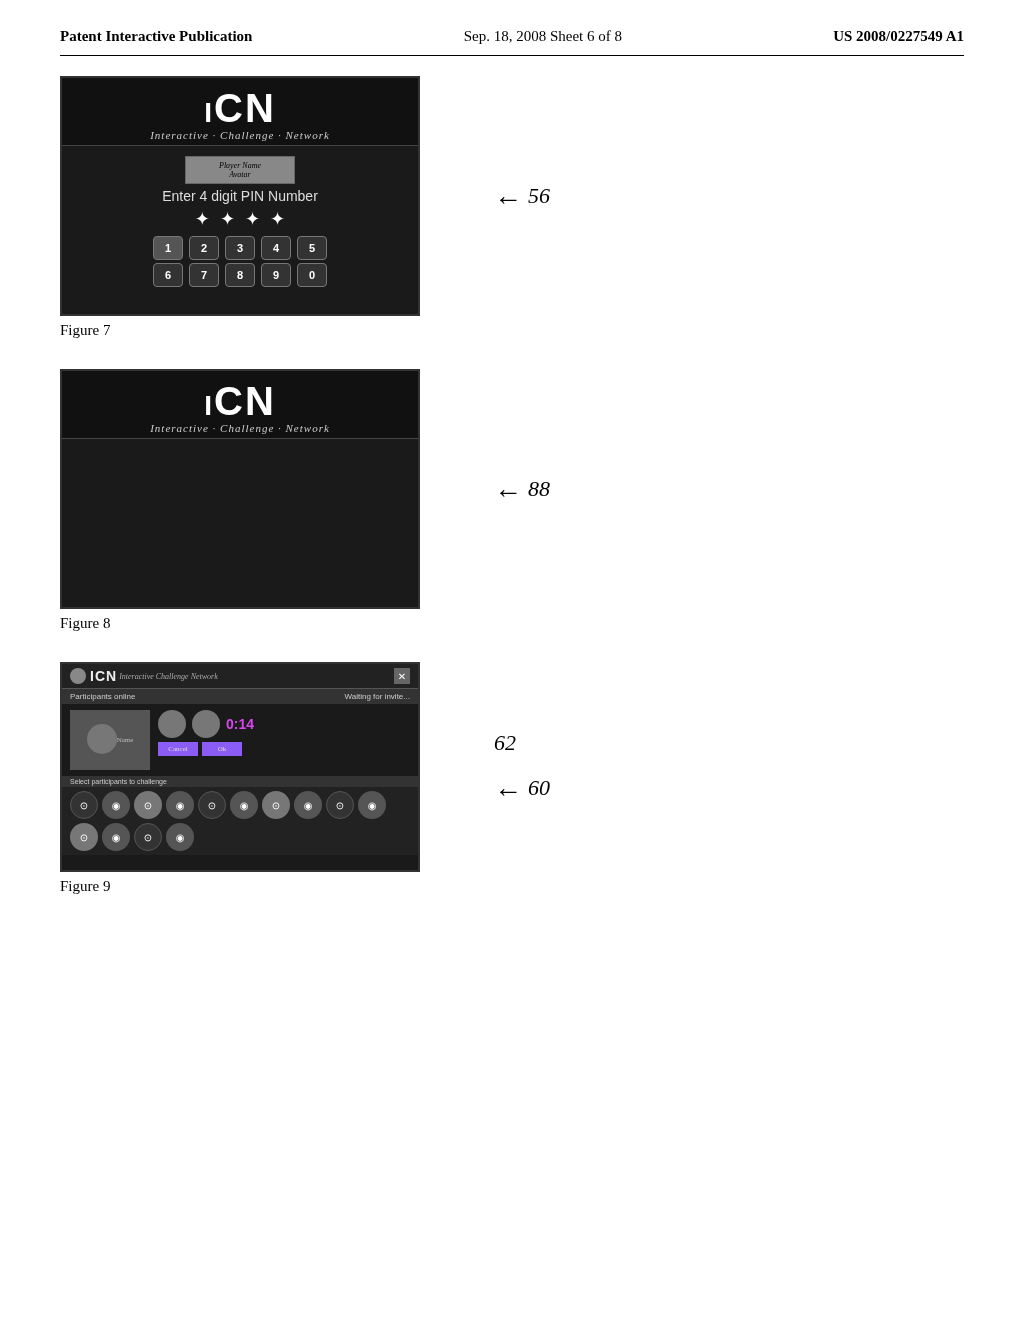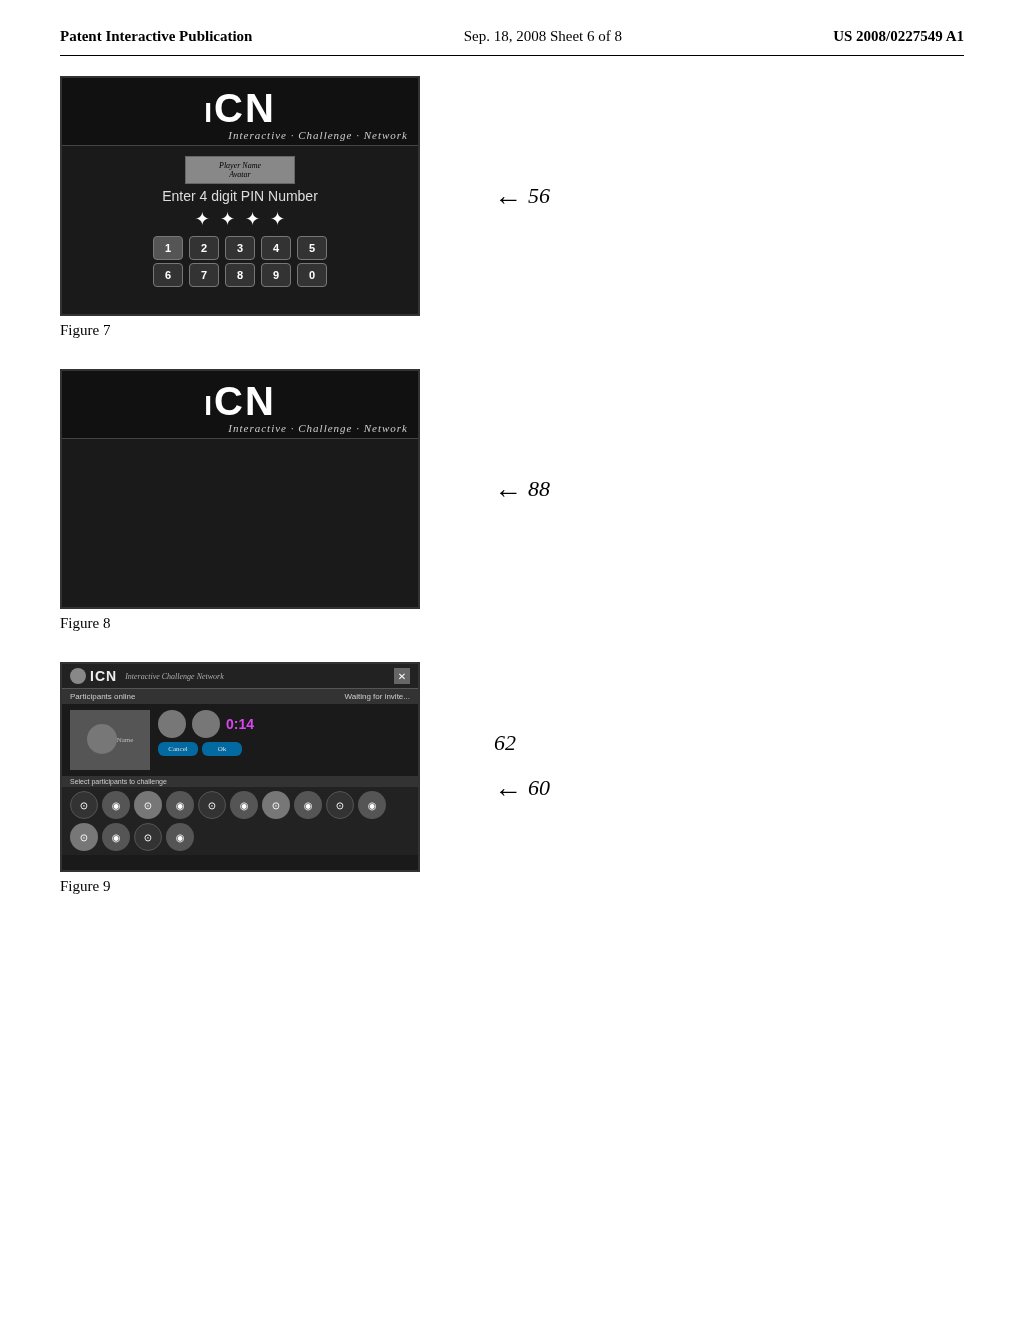--- a/index.html
+++ b/index.html
@@ -110,21 +110,20 @@
     }
     .icn-logo-text .i-letter { font-size: 28px; }
     .icn-logo-text .c-letter { font-size: 40px; }
     .icn-logo-text .n-letter { font-size: 40px; }
     .icn-subtitle {
       font-size: 11px;
       color: #ccc;
       font-style: italic;
       letter-spacing: 1px;
       margin-top: -2px;
-      text-align: right;
     }
 
     .icn-body {
       background: #1a1a1a;
       padding: 10px;
       text-align: center;
     }
 
     .pin-card {
       background: #888;
@@ -240,21 +239,21 @@
       font-size: 14px;
       font-weight: bold;
       color: #eee;
       letter-spacing: 1px;
       font-family: Arial, sans-serif;
     }
     .fig9-icn-subtitle {
       font-size: 8px;
       color: #aaa;
       font-style: italic;
-      margin-left: 8px;
+      margin-left: 2px;
     }
     .fig9-close {
       margin-left: auto;
       width: 16px;
       height: 16px;
       background: #666;
       display: flex;
       align-items: center;
       justify-content: center;
       color: #fff;
@@ -316,24 +315,24 @@
       font-family: Arial, sans-serif;
     }
 
     .fig9-buttons-row {
       display: flex;
       gap: 4px;
       margin-top: 4px;
     }
 
     .fig9-btn {
-      background: #0369a1;
+      background: #8b5cf6;
       width: 40px;
       height: 14px;
-      border-radius: 6px;
+      border-radius: 0;
       font-size: 7px;
       color: #ddd;
       display: flex;
       align-items: center;
       justify-content: center;
     }
 
     .fig9-footer-label {
       background: #333;
       padding: 2px 8px;

